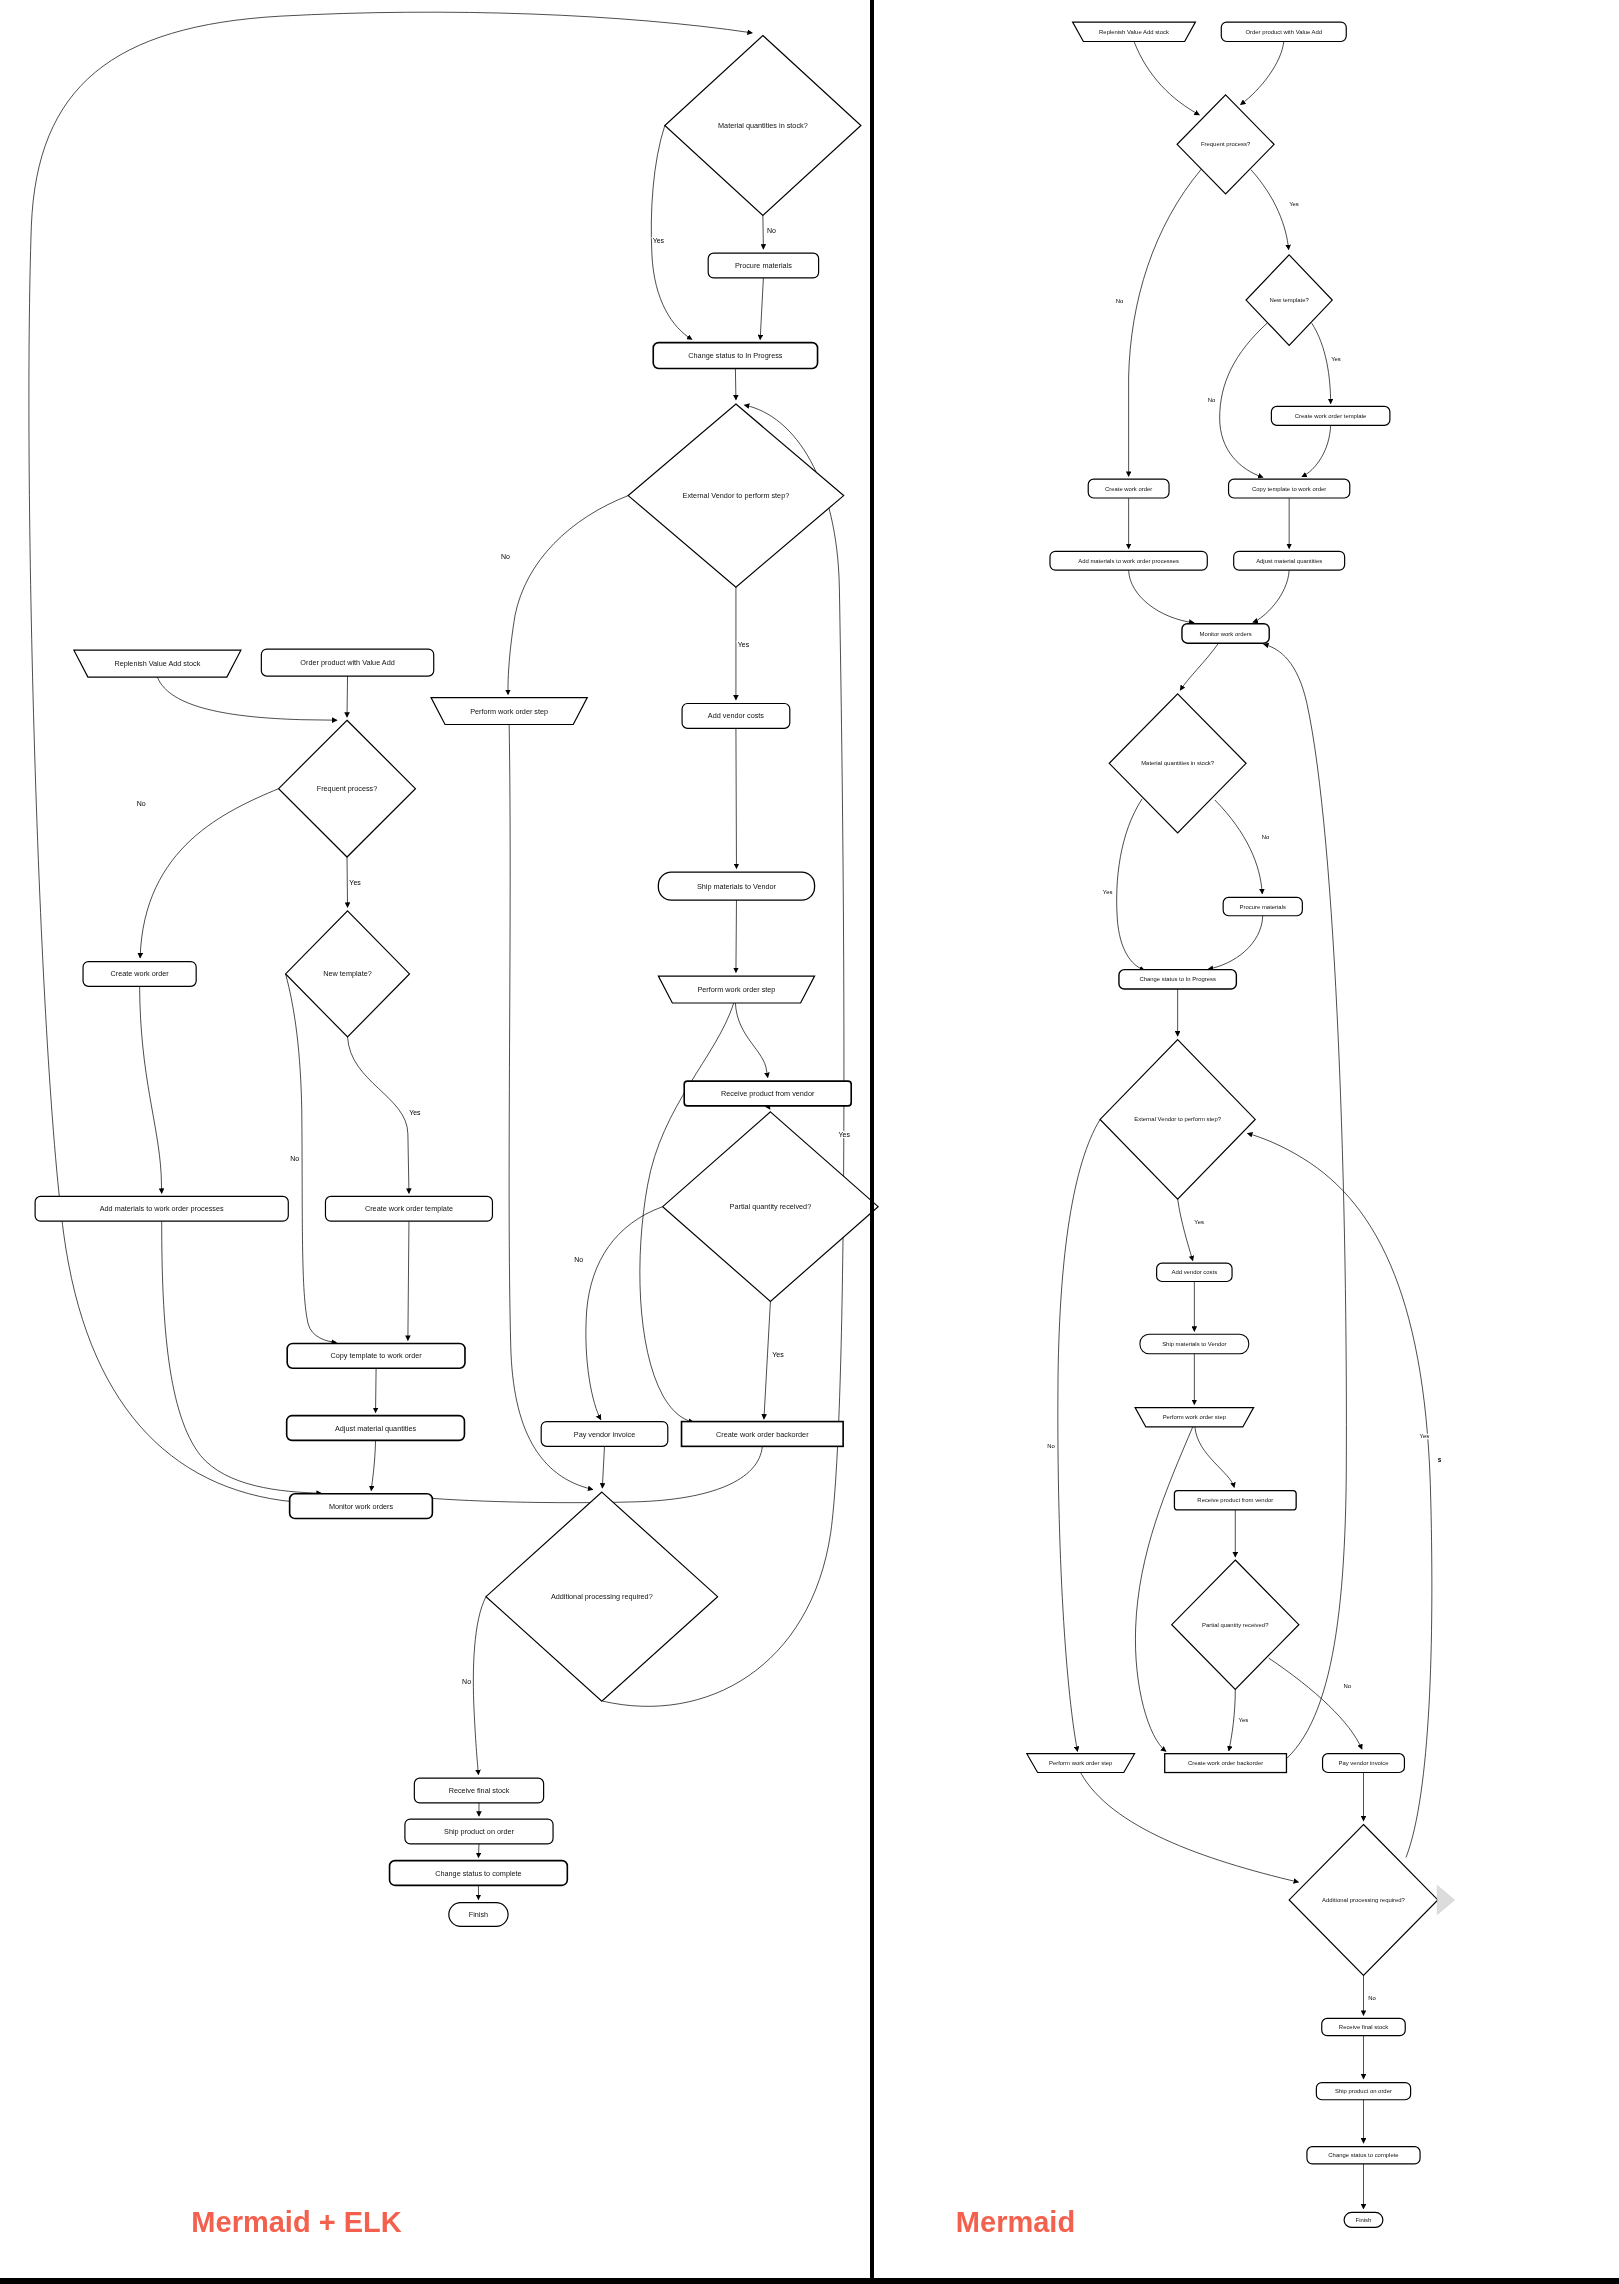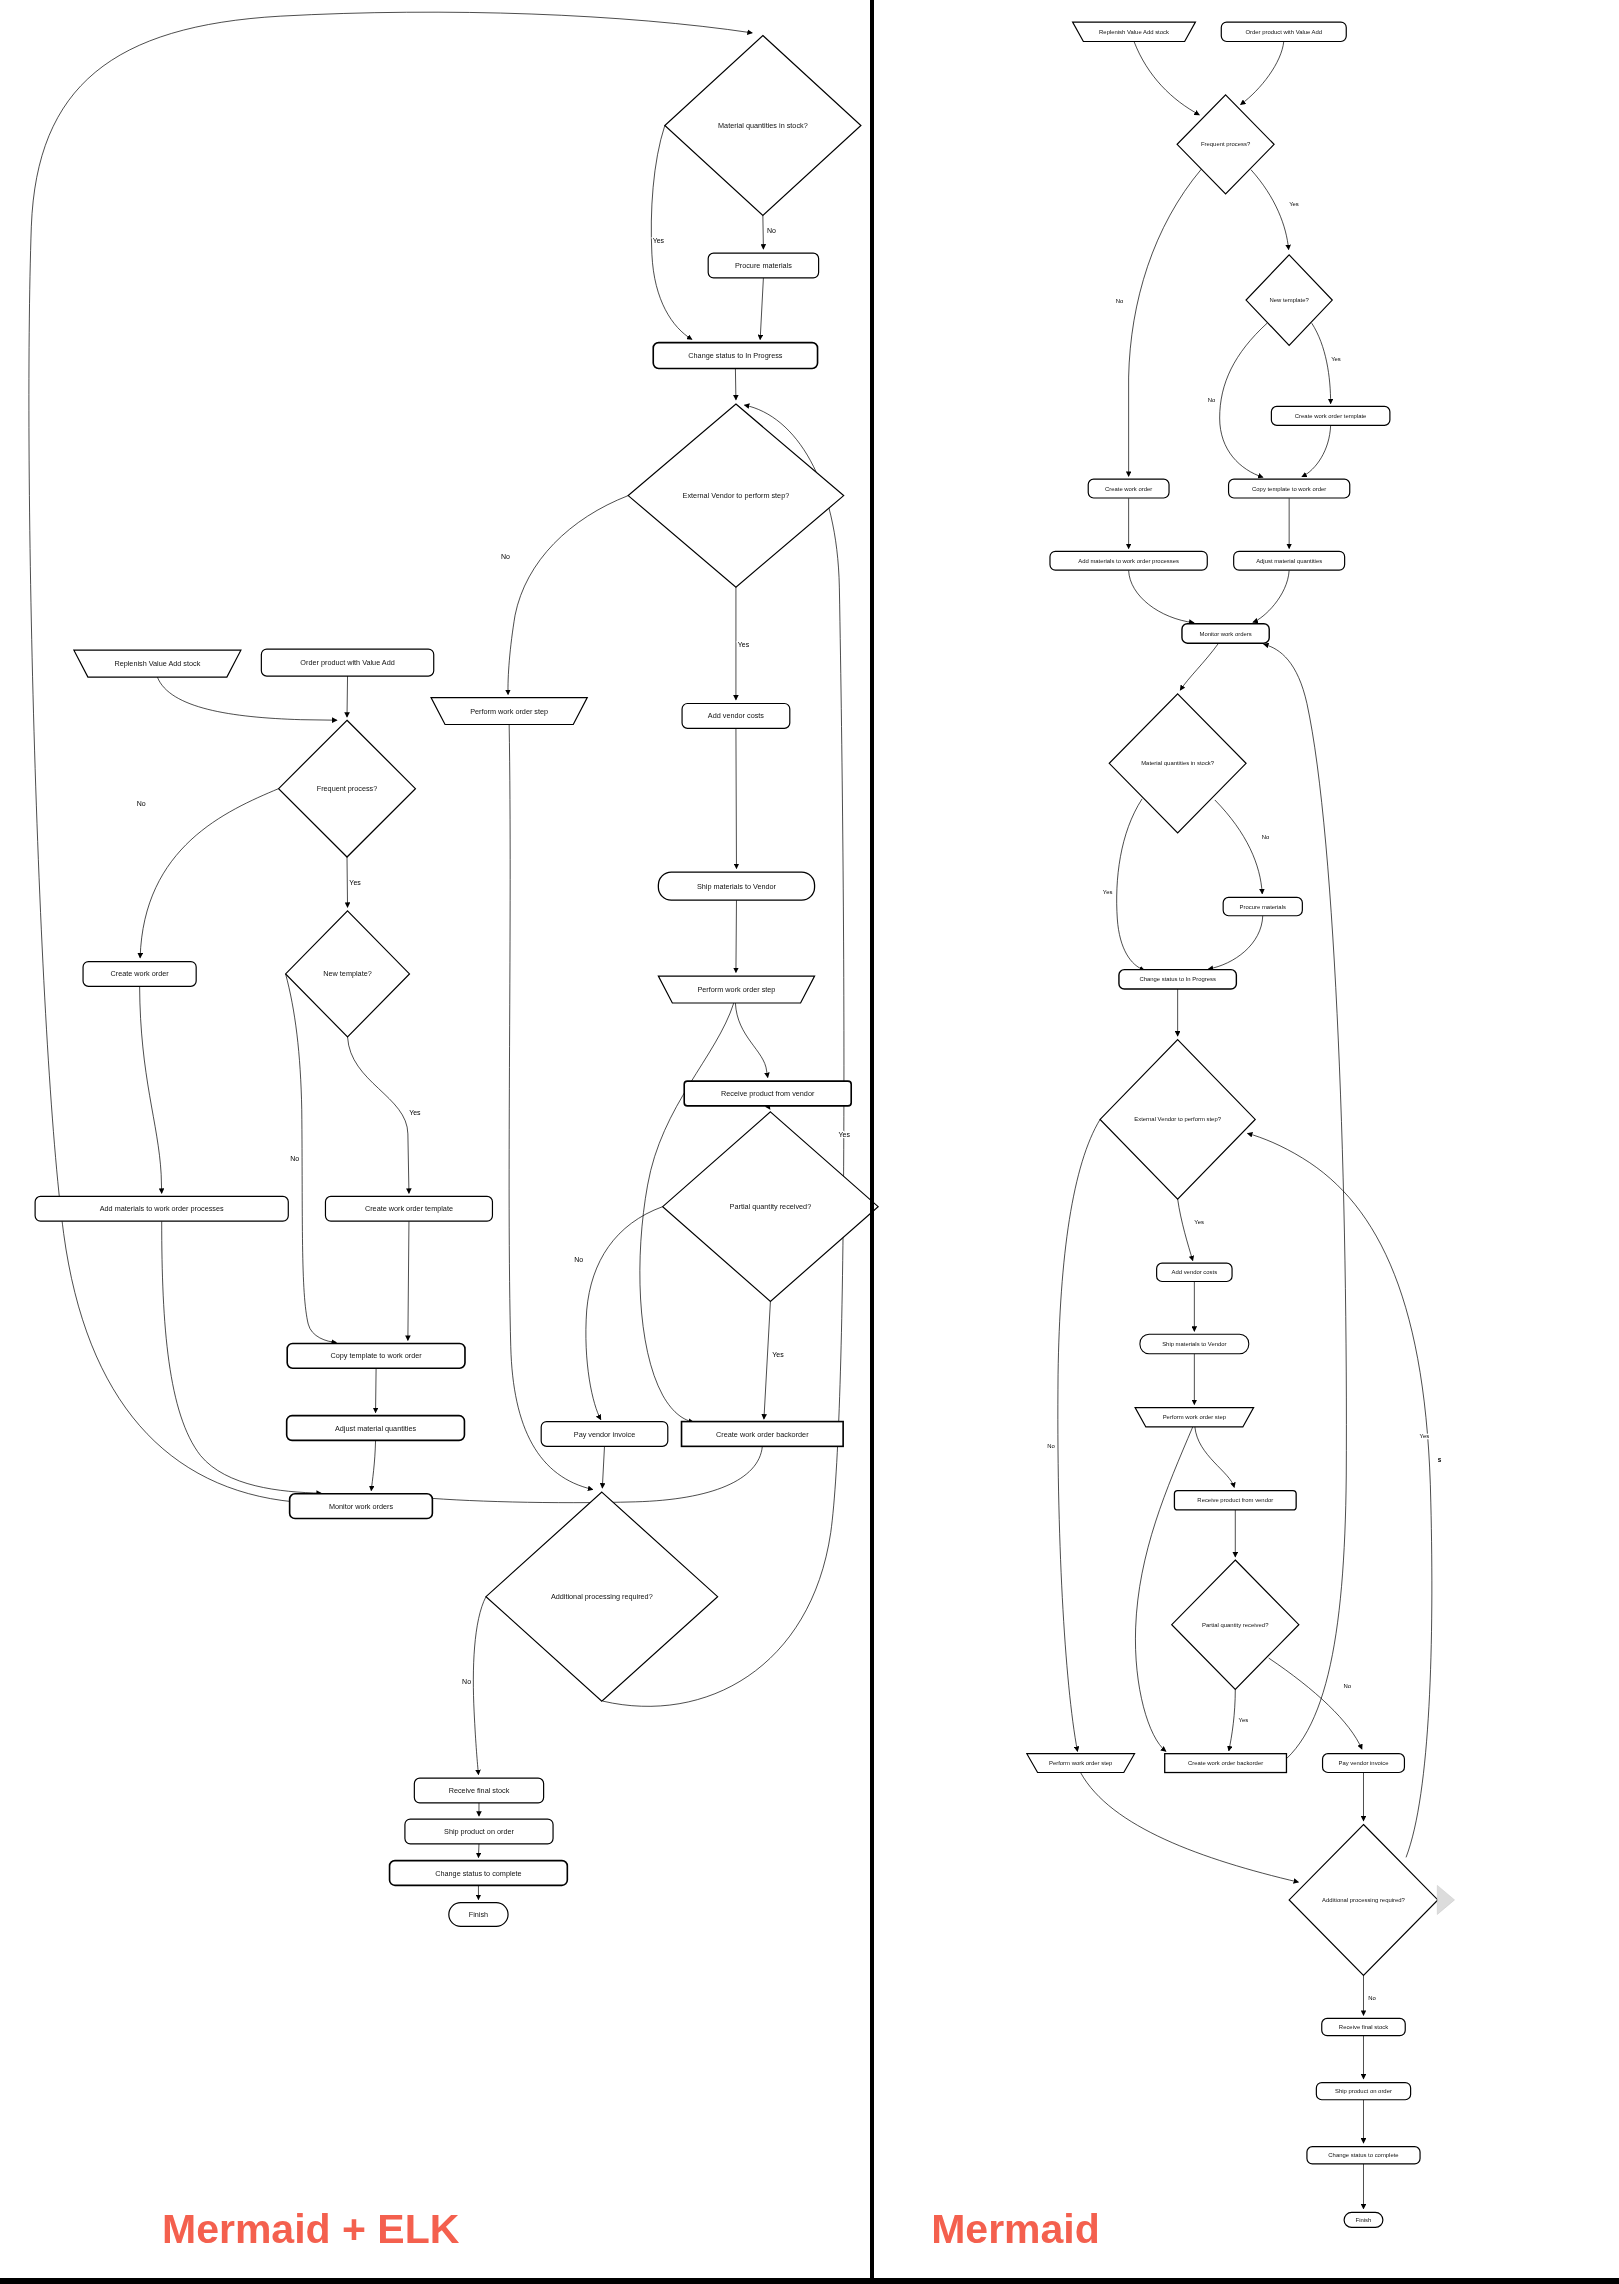--- a/index.html
+++ b/index.html
@@ -3,21 +3,21 @@
 <meta charset="utf-8">
 <style>
   html,body{margin:0;padding:0;}
   body{
     width:1620px;height:2284px;background:#ffffff;position:relative;overflow:hidden;
     font-family:"Liberation Sans", sans-serif;
   }
   #stage{position:absolute;left:0;top:0;}
   svg text{font-family:"Liberation Sans", sans-serif;}
   .caption{
-    position:absolute;top:2206px;font-weight:700;font-size:41px;
+    position:absolute;top:2206px;font-weight:700;font-size:29px;
     text-align:center;letter-spacing:0px;
     text-shadow:0 0 2.2px #fff,0 0 2.2px #fff,0 0 2.2px #fff;
     white-space:nowrap;
   }
   #caption-left{left:162px;width:269px;}
   #caption-right{left:916px;width:199px;}
   #divider{position:absolute;left:870px;top:0;width:4.3px;height:2278px;background:#000;}
   #bottom-bar{position:absolute;left:0;top:2278px;width:1620px;height:6.5px;background:#000;}
 </style>
 </head>

